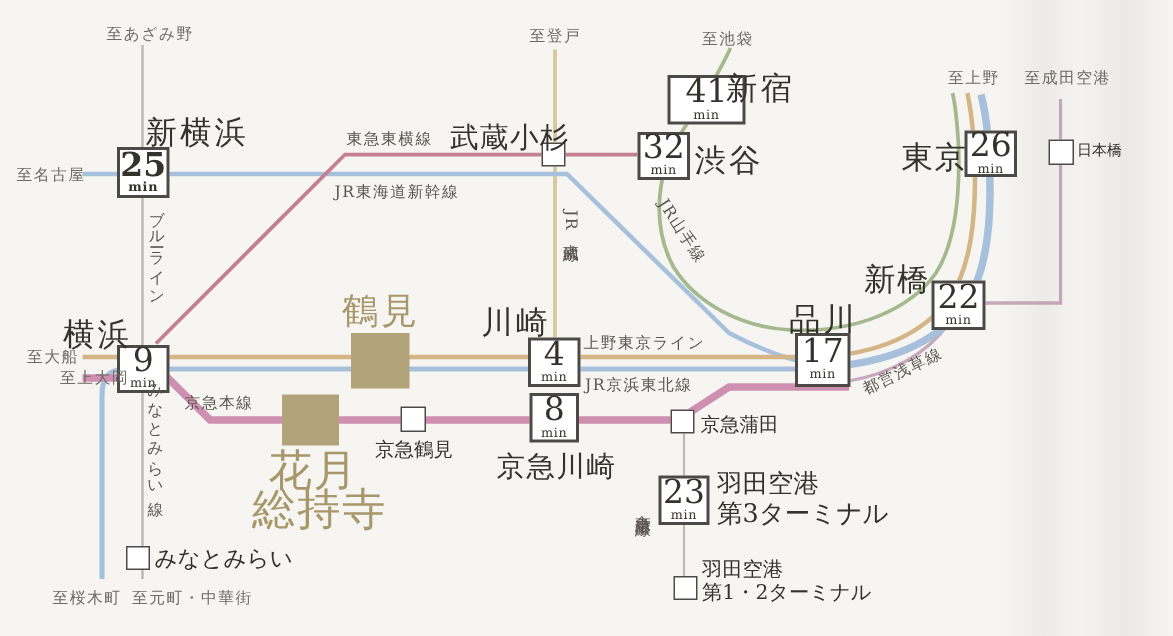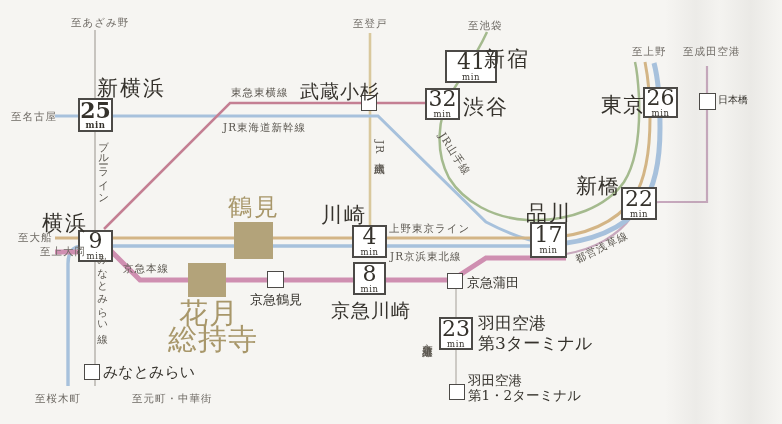--- a/index.html
+++ b/index.html
@@ -150,21 +150,21 @@
 
   <div class="lbl dir" style="left:71px;top:16px;">至あざみ野</div>
   <div class="lbl dir" style="left:11px;top:110px;">至名古屋</div>
   <div class="lbl dir" style="left:353px;top:17px;">至登戸</div>
   <div class="lbl dir" style="left:468px;top:19px;">至池袋</div>
   <div class="lbl dir" style="left:632px;top:45px;">至上野</div>
   <div class="lbl dir" style="left:683px;top:45px;">至成田空港</div>
   <div class="lbl dir" style="left:18px;top:231px;">至大船</div>
   <div class="lbl dir" style="left:10px;top:245px;margin-left:30px;">至上大岡</div>
   <div class="lbl dir" style="left:35px;top:392px;">至桜木町</div>
-  <div class="lbl dir" style="left:88px;top:392px;margin-left:44px;">至元町・中華街</div>
+  <div class="lbl dir" style="left:88px;top:392px;">至元町・中華街</div>
 
   <div class="lbl ln" style="left:231px;top:86px;">東急東横線</div>
   <div class="lbl ln" style="left:223px;top:121px;">JR東海道新幹線</div>
   <div class="lbl ln" style="left:389px;top:222px;">上野東京ライン</div>
   <div class="lbl ln" style="left:390px;top:250px;">JR京浜東北線</div>
   <div class="lbl ln" style="left:123px;top:262px;">京急本線</div>
   <div class="lbl ln vert" style="left:97px;top:133px;">ブルーライン</div>
   <div class="lbl ln vert" style="left:96px;top:248px;">みなとみらい線</div>
   <div class="lbl ln vert" style="left:373px;top:140px;">JR南武線</div>
   <div class="lbl ln vert" style="left:421px;top:335px;">京急空港線</div>

